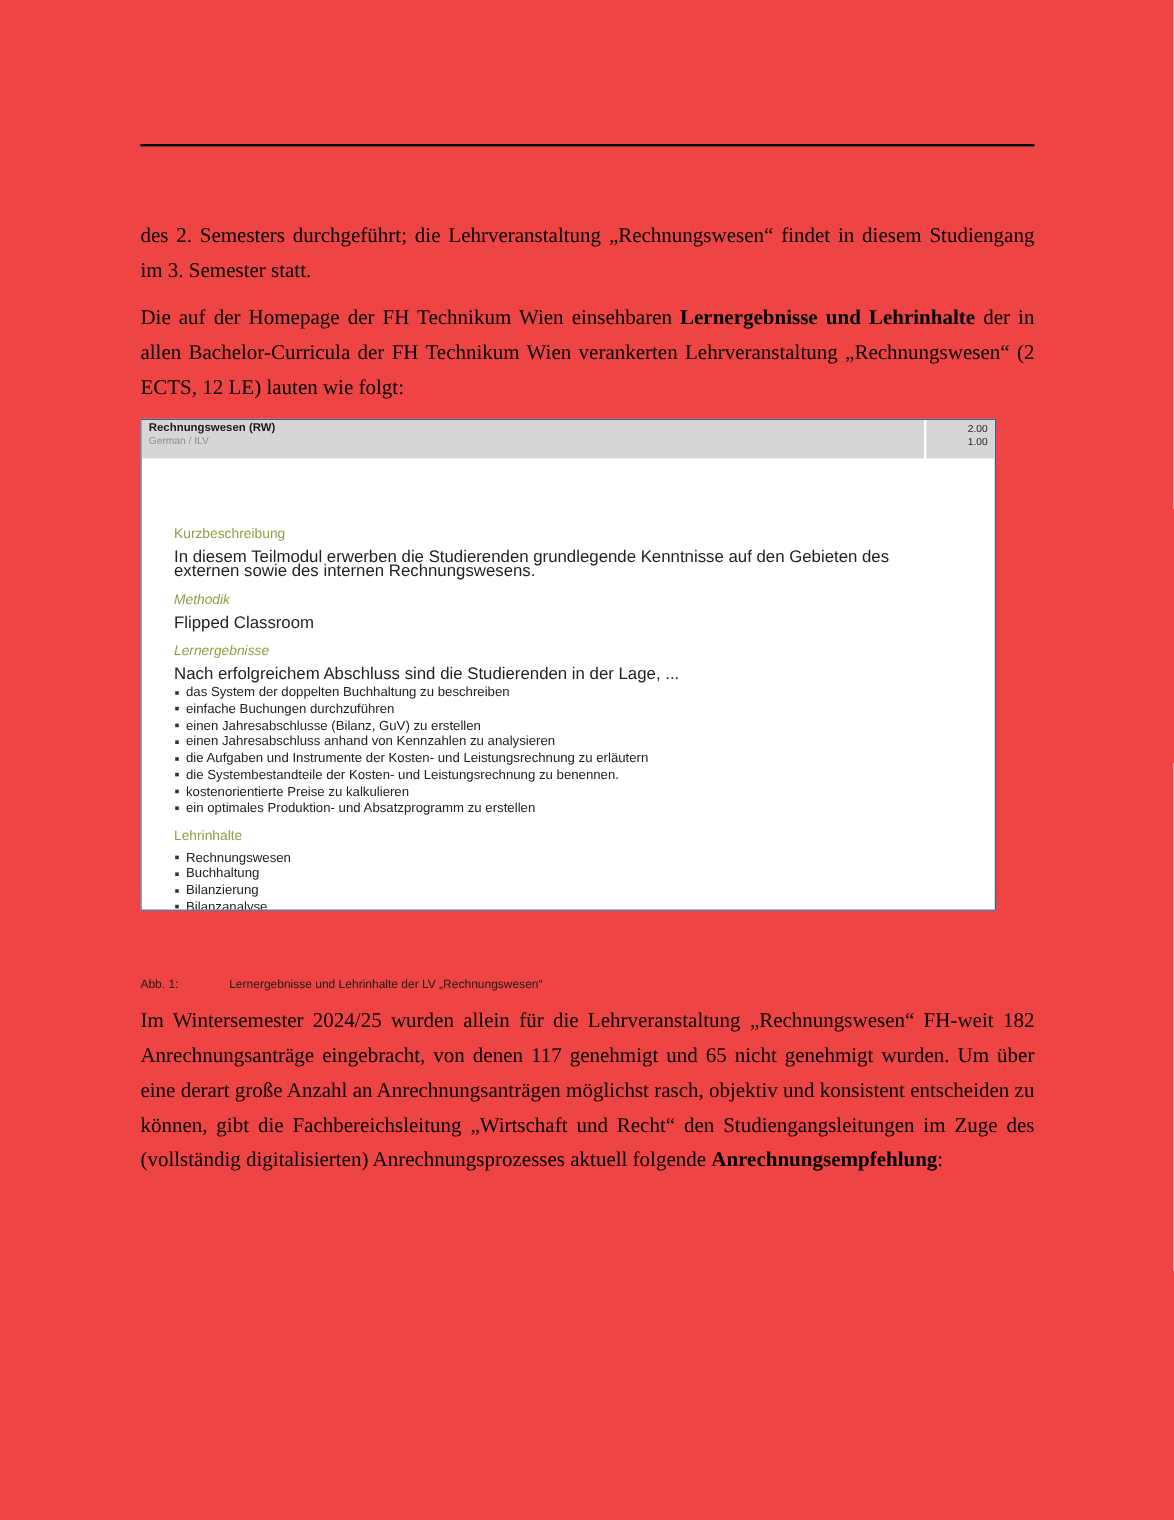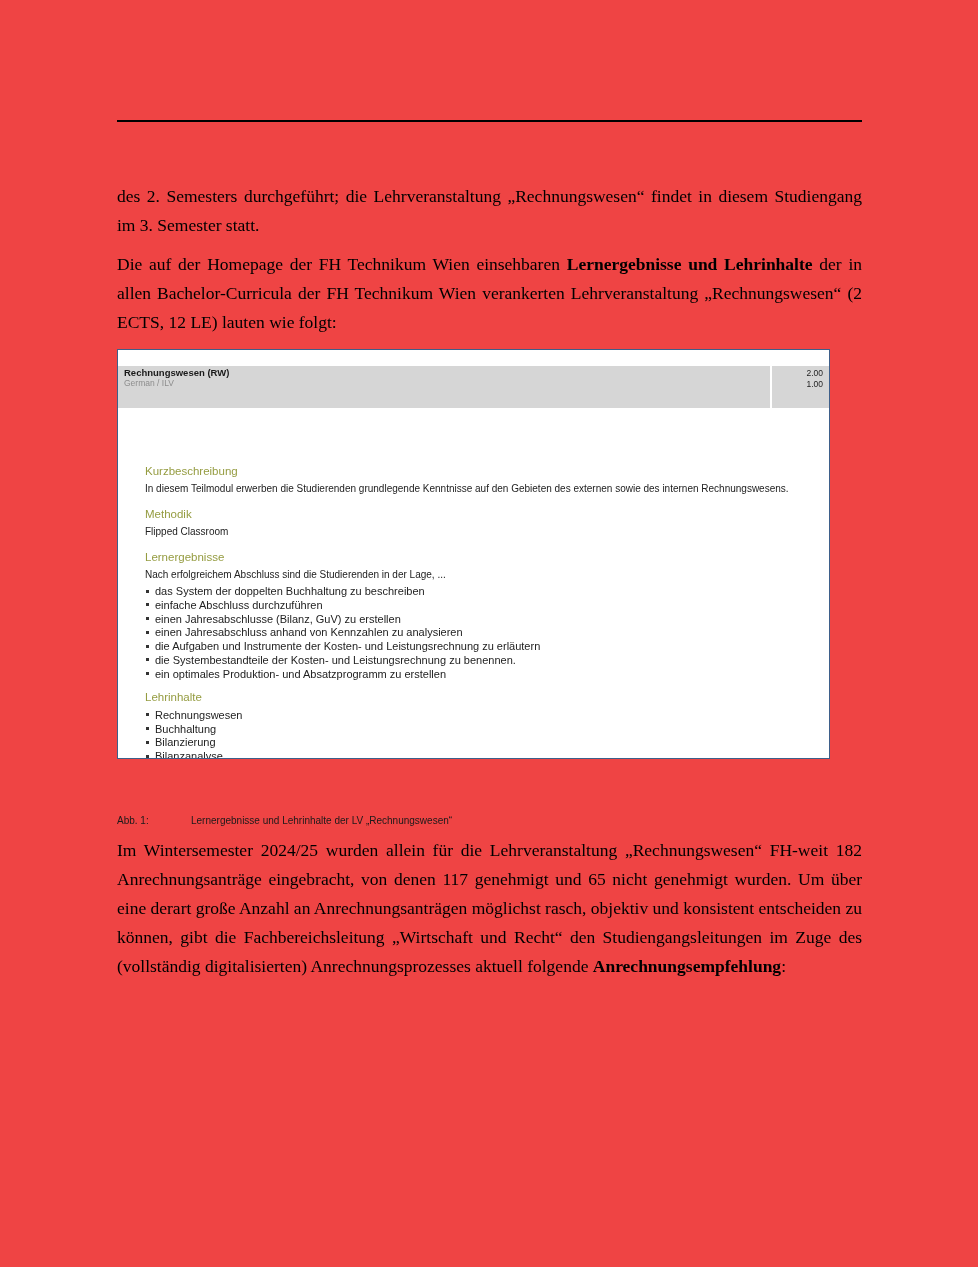--- a/index.html
+++ b/index.html
@@ -29,43 +29,43 @@
 
   
   .card {
     position:absolute; left:117px; top:349px;
     width:713px; height:410px;
     background:#ffffff;
     border:1px solid #3e5f8a;
     font-family:"Liberation Sans", sans-serif;
     overflow:hidden;
   }
-  .card-header { display:flex; height:42px;margin-top:16px; }
+  .card-header { display:flex; height:32px; }
   .card-header-main {
     flex:1; background:#d6d6d6;
     padding:2px 6px 2px 6px;
     line-height:1.15;
   }
   .card-title { font-size:9.5px; font-weight:bold; color:#1a1a1a; display:block; }
   .card-subtitle { font-size:8.5px; color:#8d8d8d; display:block; }
   .card-header-right {
     width:57px; background:#d6d6d6; margin-left:2px;
     padding:2px 6px 2px 4px;
     text-align:right; font-size:8.5px; color:#222;
     line-height:1.25;
   }
   .card-header-right span { display:block; }
   .card-body { padding:10px 30px 0 27px;margin-top:46px; }
   .sec-heading {
     color:#959c41; font-size:11.5px; font-weight:400;
     line-height:14px; margin-bottom:5px;
   }
-  .sec-heading.spaced { margin-top:12px; }
+  .sec-heading.spaced { margin-top:12px;font-style:italic; }
   .sec-heading.spaced-sm { margin-top:10px; }
-  .sec-text { font-size:10px; line-height:12px; color:#222; }
+  .sec-text { font-size:14px; line-height:12px; color:#222; }
   .card ul { list-style:none; margin-top:4px; }
   .card li {
     font-size:11px; line-height:12px; color:#222;
     padding-left:10px; position:relative; margin-bottom:1.8px;
   }
   .card li::before {
     content:""; position:absolute; left:1px; top:4.5px;
     width:3px; height:3px; background:#333;
   }
 
@@ -113,25 +113,26 @@
       <div class="sec-text">In diesem Teilmodul erwerben die Studierenden grundlegende Kenntnisse auf den Gebieten des externen sowie des internen Rechnungswesens.</div>
 
       <div class="sec-heading spaced">Methodik</div>
       <div class="sec-text">Flipped Classroom</div>
 
       <div class="sec-heading spaced">Lernergebnisse</div>
       <div class="sec-text">Nach erfolgreichem Abschluss sind die Studierenden in der Lage, ...</div>
       <ul>
 
       <li>das System der doppelten Buchhaltung zu beschreiben</li>
-          <li>einfache Abschluss durchzuführen</li>
+          <li>einfache Buchungen durchzuführen</li>
           <li>einen Jahresabschlusse (Bilanz, GuV) zu erstellen</li>
           <li>einen Jahresabschluss anhand von Kennzahlen zu analysieren</li>
           <li>die Aufgaben und Instrumente der Kosten- und Leistungsrechnung zu erläutern</li>
           <li>die Systembestandteile der Kosten- und Leistungsrechnung zu benennen.</li>
+          <li>kostenorientierte Preise zu kalkulieren</li>
           <li>ein optimales Produktion- und Absatzprogramm zu erstellen</li>
         </ul>
 
       <div class="sec-heading spaced-sm">Lehrinhalte</div>
       <ul>
 
       <li>Rechnungswesen</li>
           <li>Buchhaltung</li>
           <li>Bilanzierung</li>
           <li>Bilanzanalyse</li>

